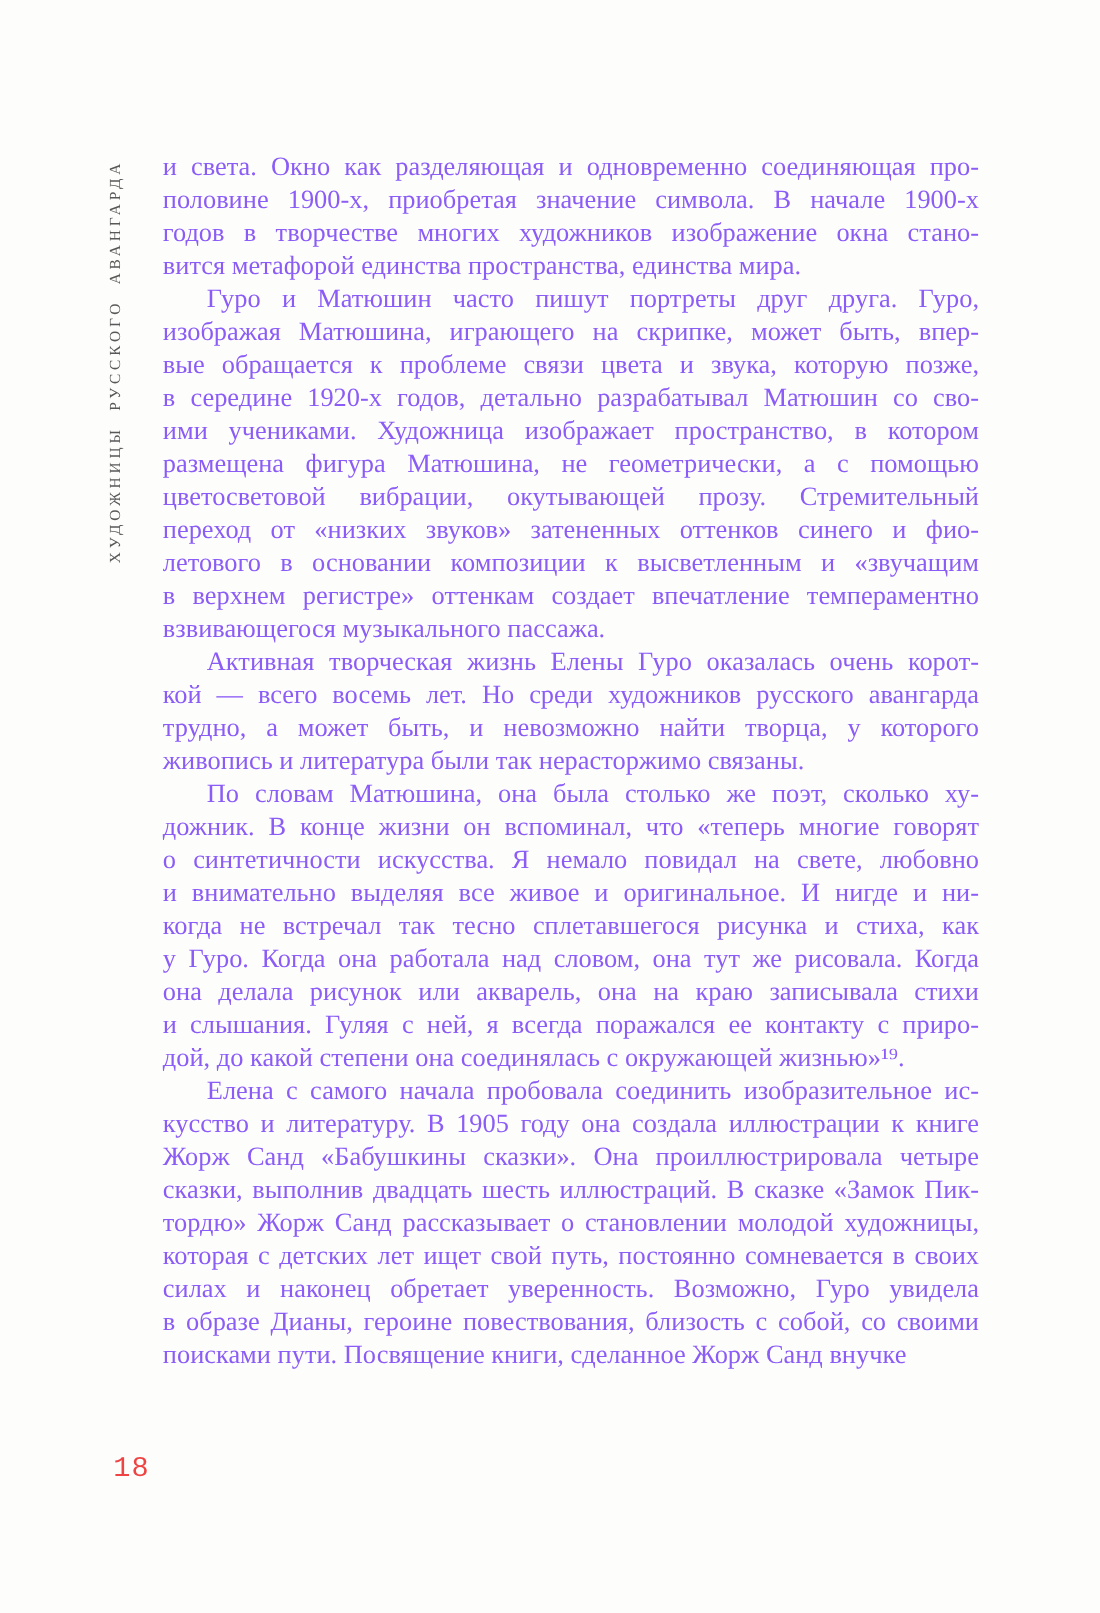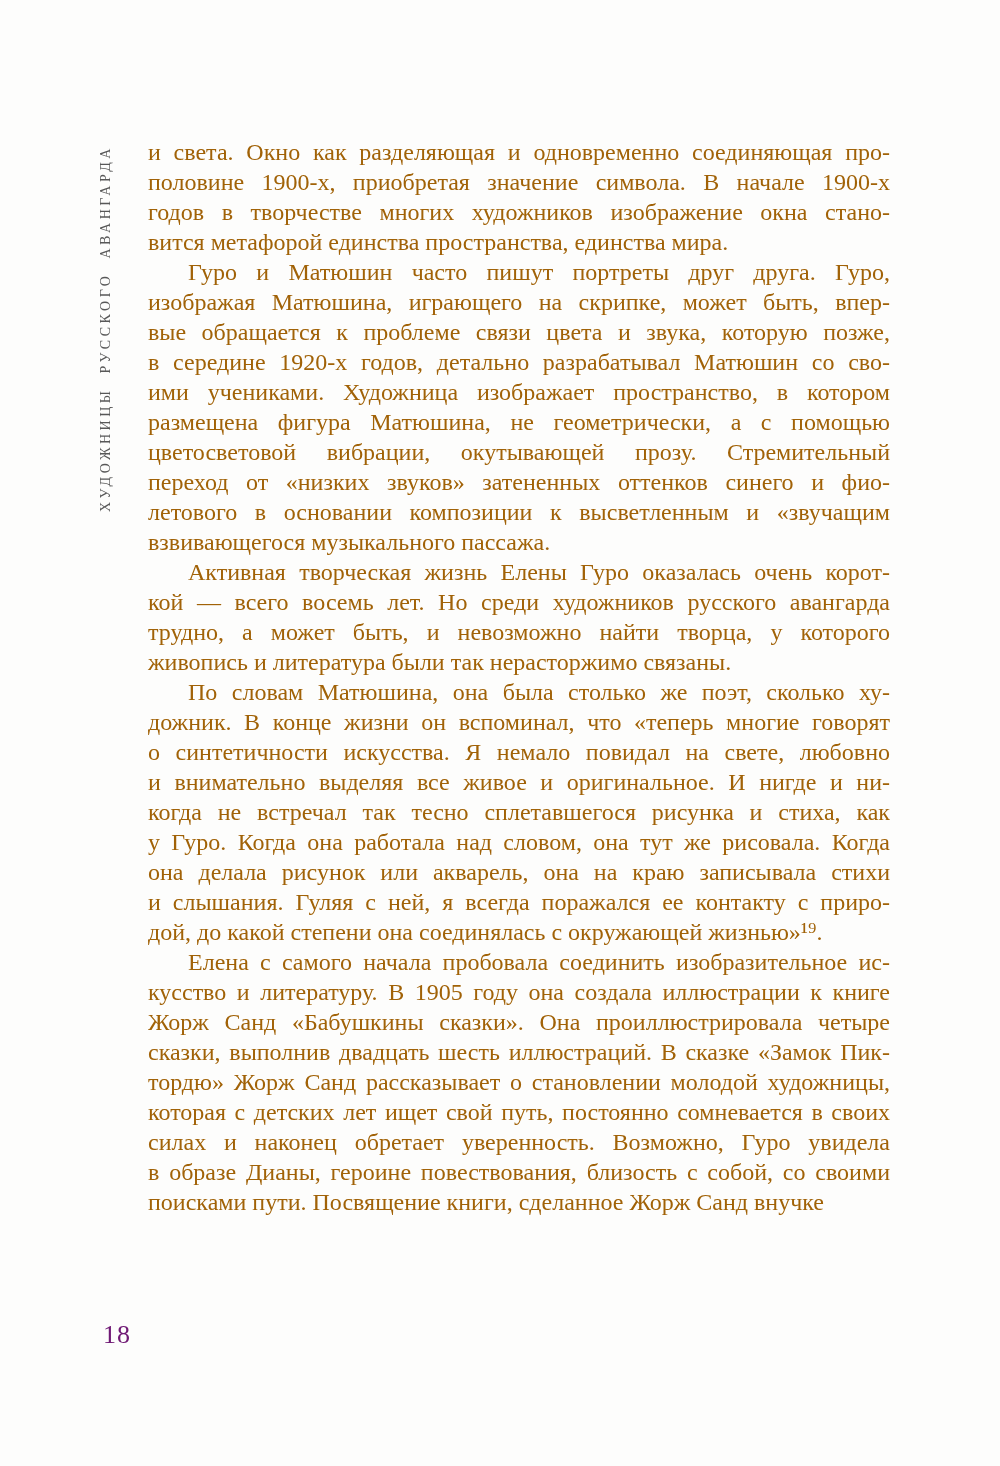--- a/index.html
+++ b/index.html
@@ -34,21 +34,21 @@
     white-space: nowrap;
     font-family: "Liberation Serif", "DejaVu Serif", serif;
   }
 
   
   .text-block {
     position: absolute;
     left: 148px;
     top: 137px;
     width: 742px;
-    color: #a16207;
+    color: #8b5cf6;
     font-size: 24px;
     line-height: 30px;
   }
 
   .para { margin: 0; }
 
   .line {
     text-align: justify;
     text-align-last: justify;
     white-space: normal;
@@ -62,22 +62,23 @@
 
   .para.indent .line.first {
     text-indent: 40px;
   }
 
   .page-number {
     position: absolute;
     left: 103px;
     top: 1320px;
     font-size: 26px;
-    color: #701a75;
+    color: #ef4444;
     letter-spacing: 1px;
+    font-family: Liberation Mono, monospace;
   }
 </style>
 </head>
 <body>
 
 <div class="page">
 
   <div class="running-head">ХУДОЖНИЦЫ РУССКОГО АВАНГАРДА</div>
 
   <div class="text-block">
@@ -90,20 +91,21 @@
       <div class="para indent">
         <div class="line first">Гуро и Матюшин часто пишут портреты друг друга. Гуро,</div>
         <div class="line">изображая Матюшина, играющего на скрипке, может быть, впер-</div>
         <div class="line">вые обращается к проблеме связи цвета и звука, которую позже,</div>
         <div class="line">в середине 1920-х годов, детально разрабатывал Матюшин со сво-</div>
         <div class="line">ими учениками. Художница изображает пространство, в котором</div>
         <div class="line">размещена фигура Матюшина, не геометрически, а с помощью</div>
         <div class="line">цветосветовой вибрации, окутывающей прозу. Стремительный</div>
         <div class="line">переход от «низких звуков» затененных оттенков синего и фио-</div>
         <div class="line">летового в основании композиции к высветленным и «звучащим</div>
+        <div class="line">в верхнем регистре» оттенкам создает впечатление темпераментно</div>
         <div class="line last">взвивающегося музыкального пассажа.</div>
       </div>
       <div class="para indent">
         <div class="line first">Активная творческая жизнь Елены Гуро оказалась очень корот-</div>
         <div class="line">кой — всего восемь лет. Но среди художников русского авангарда</div>
         <div class="line">трудно, а может быть, и невозможно найти творца, у которого</div>
         <div class="line last">живопись и литература были так нерасторжимо связаны.</div>
       </div>
       <div class="para indent">
         <div class="line first">По словам Матюшина, она была столько же поэт, сколько ху-</div>

